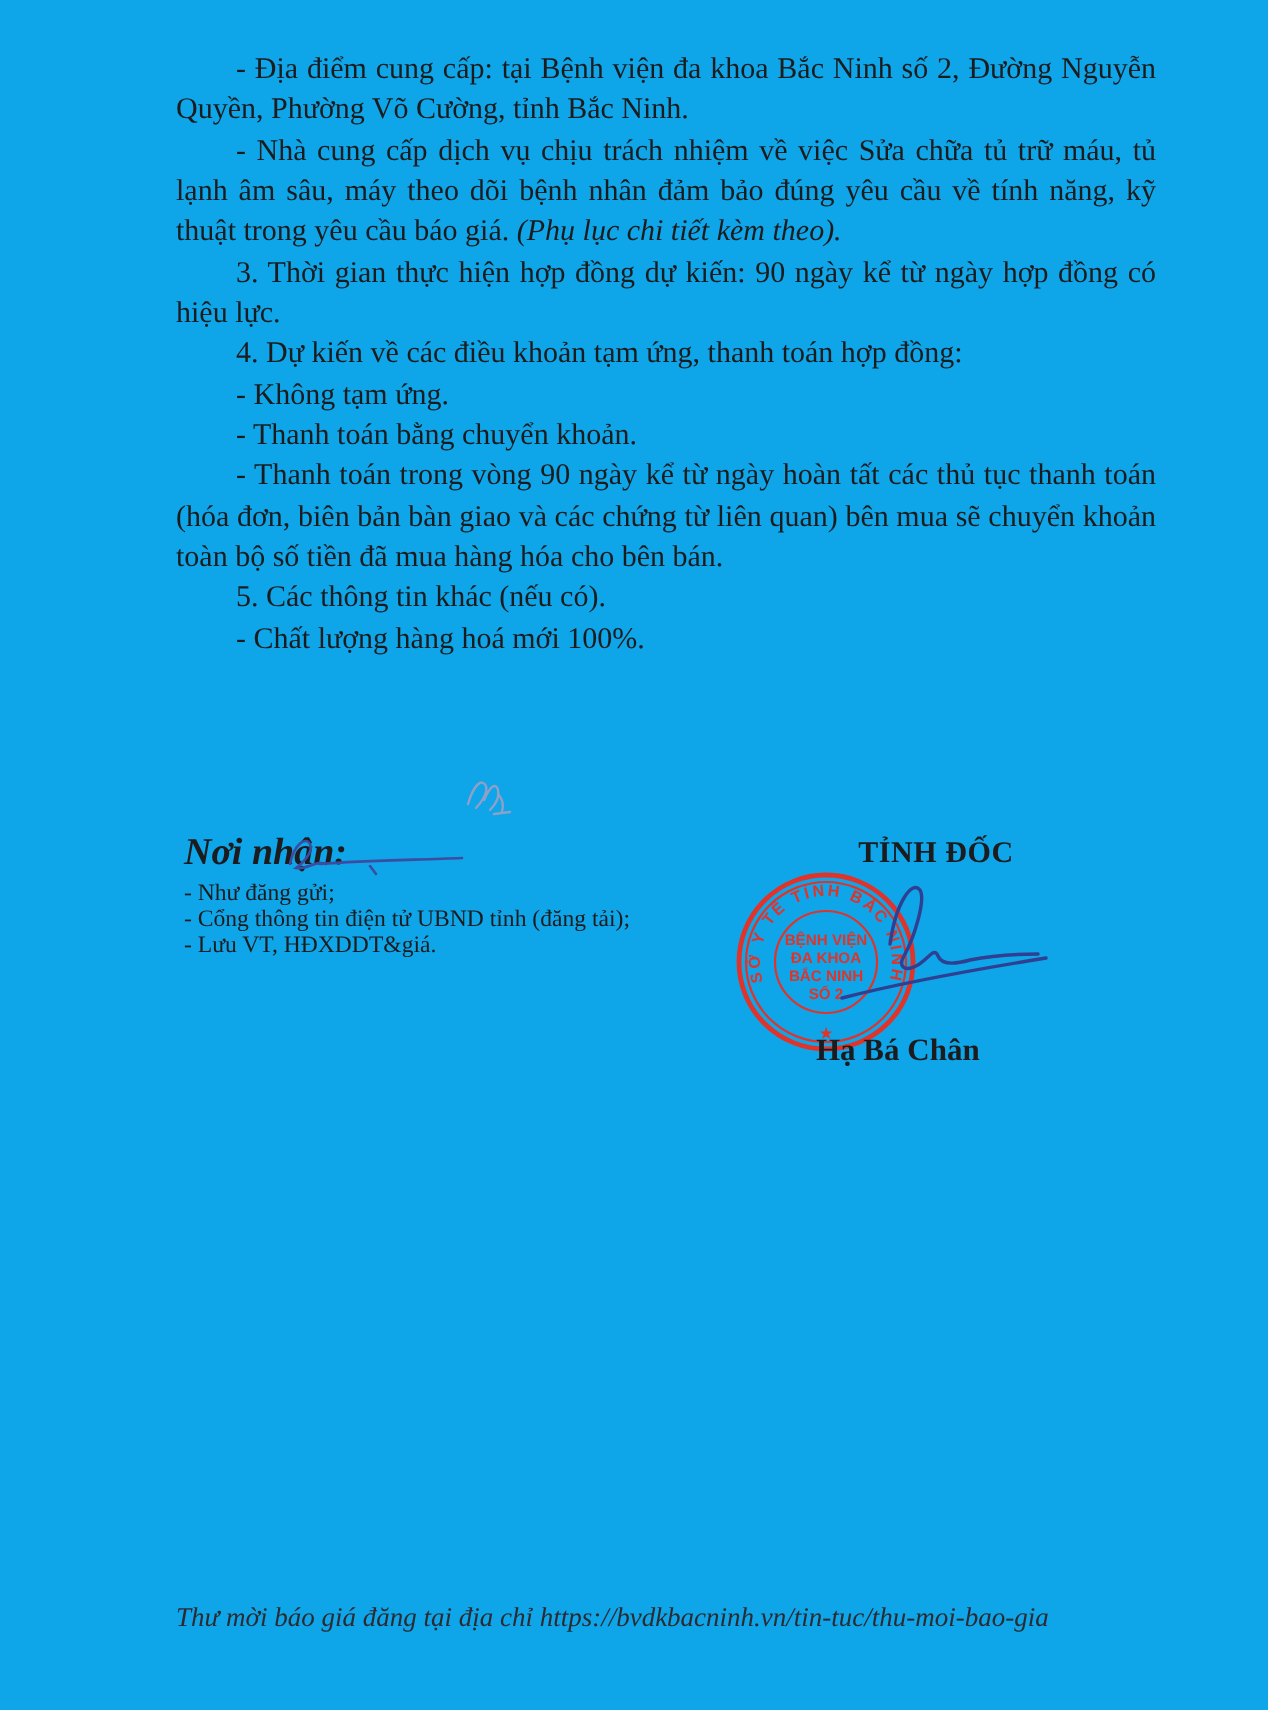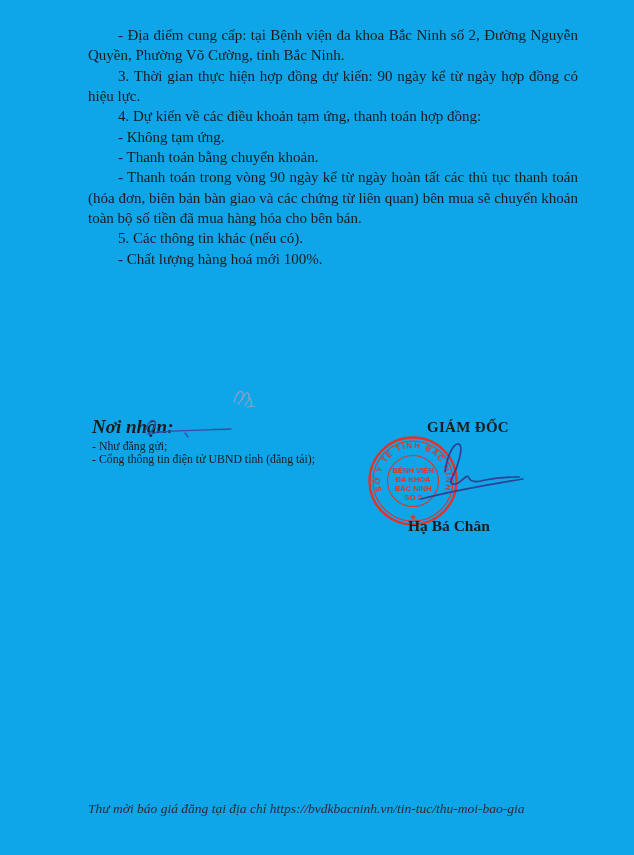--- a/index.html
+++ b/index.html
@@ -40,20 +40,21 @@
     font-style:italic; font-size:13.5px; color:#2b2b33; white-space:nowrap;
   }
 </style>
 </head>
 <body>
 
 <div class="page">
 
   <div class="body-text">
     <p><span>- Địa điểm cung cấp: tại Bệnh viện đa khoa Bắc Ninh số 2, Đường Nguyễn Quyền, Phường Võ Cường, tỉnh Bắc Ninh.</span><span class="it"></span></p>
+    <p><span>- Nhà cung cấp dịch vụ chịu trách nhiệm về việc Sửa chữa tủ trữ máu, tủ lạnh âm sâu, máy theo dõi bệnh nhân đảm bảo đúng yêu cầu về tính năng, kỹ thuật trong yêu cầu báo giá. </span><span class="it">(Phụ lục chi tiết kèm theo).</span></p>
     <p><span>3. Thời gian thực hiện hợp đồng dự kiến: 90 ngày kể từ ngày hợp đồng có hiệu lực.</span><span class="it"></span></p>
     <p><span>4. Dự kiến về các điều khoản tạm ứng, thanh toán hợp đồng:</span><span class="it"></span></p>
     <p><span>- Không tạm ứng.</span><span class="it"></span></p>
     <p><span>- Thanh toán bằng chuyển khoản.</span><span class="it"></span></p>
     <p><span>- Thanh toán trong vòng 90 ngày kể từ ngày hoàn tất các thủ tục thanh toán (hóa đơn, biên bản bàn giao và các chứng từ liên quan) bên mua sẽ chuyển khoản toàn bộ số tiền đã mua hàng hóa cho bên bán.</span><span class="it"></span></p>
     <p><span>5. Các thông tin khác (nếu có).</span><span class="it"></span></p>
     <p><span>- Chất lượng hàng hoá mới 100%.</span><span class="it"></span></p>
   </div>
 
   <svg class="initial-mark" width="32" height="26" viewBox="0 0 32 26">
@@ -63,32 +64,33 @@
       <path d="M 18,13 C 20,15 21,18 20,22"></path>
       <path d="M 16,23 L 24,22"></path>
     </g>
   </svg>
 
   <div class="recipients">
     <div class="recipients-title">Nơi nhận:</div>
     <div class="recipient-list">
       <div class="recipient-item">- Như đăng gửi;</div>
       <div class="recipient-item">- Cổng thông tin điện tử UBND tỉnh (đăng tải);</div>
+      <div class="recipient-item">- Lưu VT, HĐXDDT&amp;giá.</div>
     </div>
   </div>
 
   <svg class="noinhan-sig" width="96" height="22" viewBox="0 0 96 22">
     <g fill="none" stroke="#3c4da1" stroke-width="1.3" stroke-linecap="round">
       <path d="M 7,16 C 9,6 15,2 17,6 C 19,10 13,16 10,18 C 15,19 20,14 25,16"></path>
       <path d="M 22,16 C 45,14 70,14 93,13"></path>
       <path d="M 47,17 L 50,21"></path>
     </g>
   </svg>
 
-  <div class="director-title">GIÁM ĐỐC</div>
+  <div class="director-title">TỈNH ĐỐC</div>
 
   <svg class="stamp" width="92" height="92" viewBox="0 0 92 92">
     <g fill="none" stroke="#e0342a">
       <circle cx="46" cy="46" r="43.5" stroke-width="2.4"></circle>
       <circle cx="46" cy="46" r="40" stroke-width="1.1"></circle>
       <circle cx="46" cy="46" r="25.5" stroke-width="1.1"></circle>
     </g>
     <defs>
       <path id="ringArc" d="M 22.7,69.3 A 33,33 0 1 1 69.3,69.3"></path>
     </defs>

